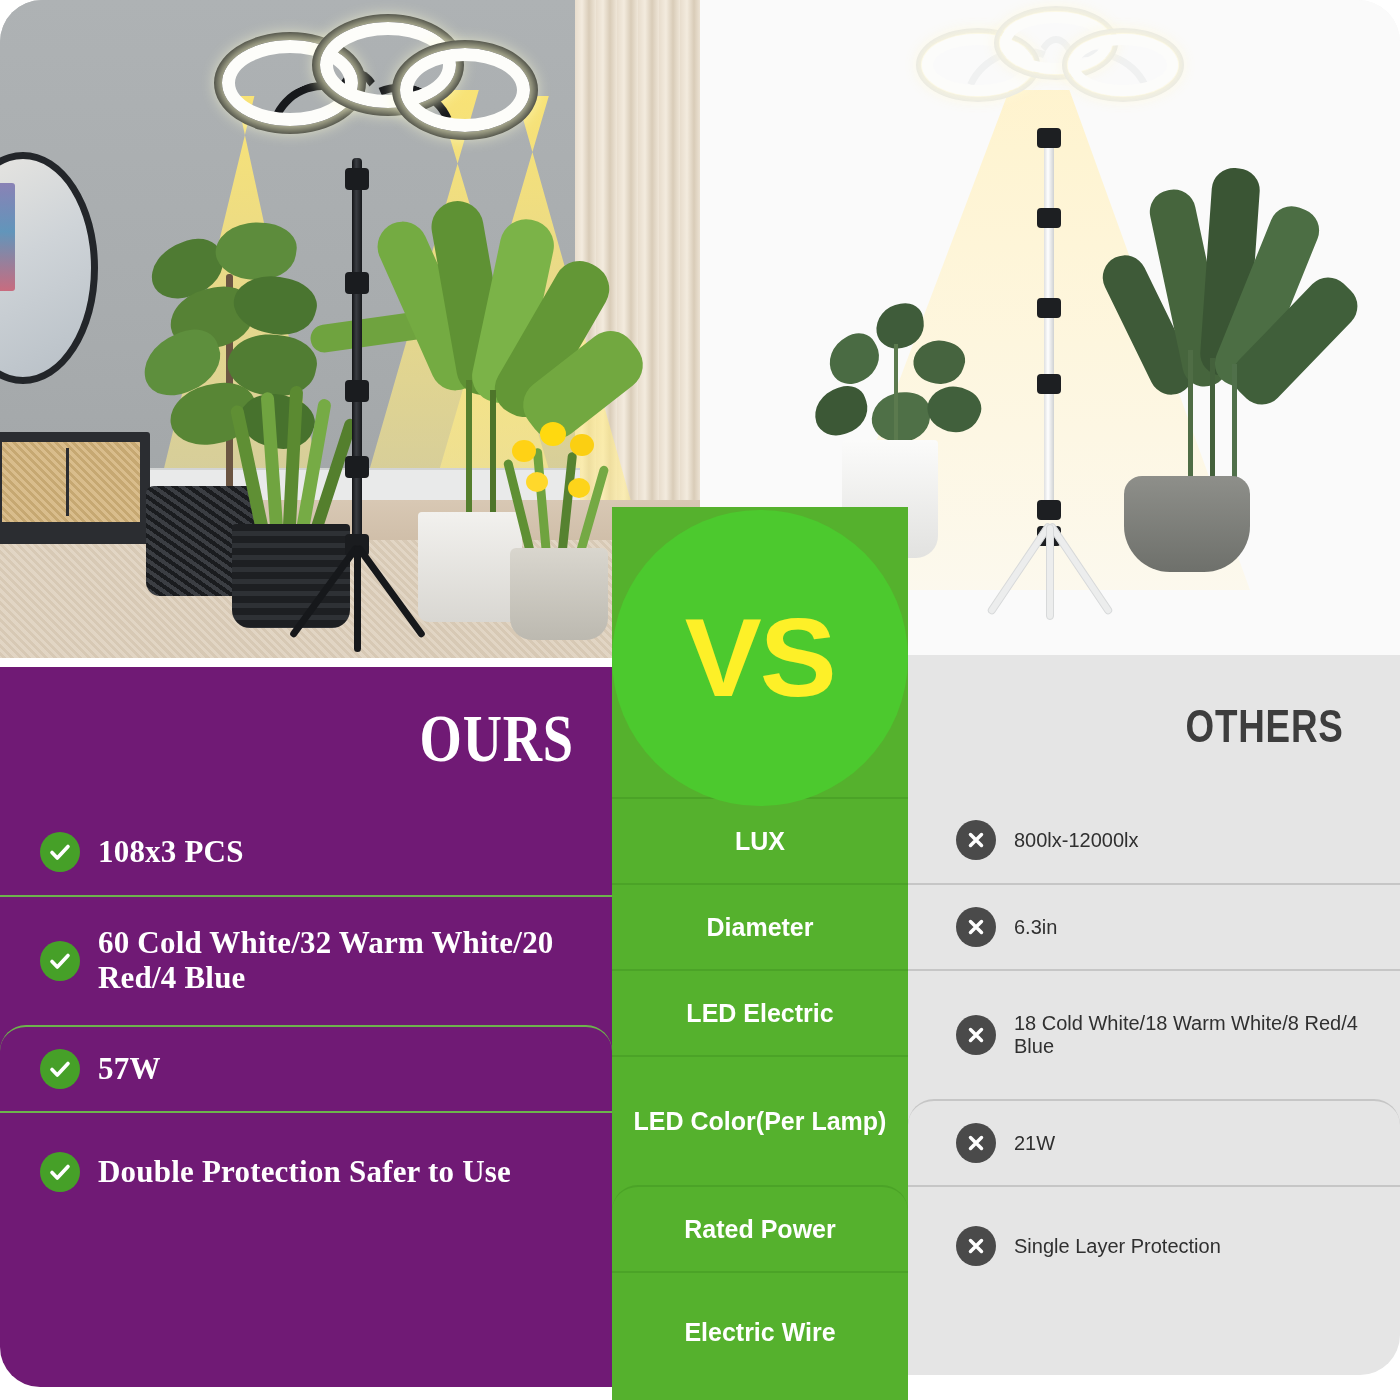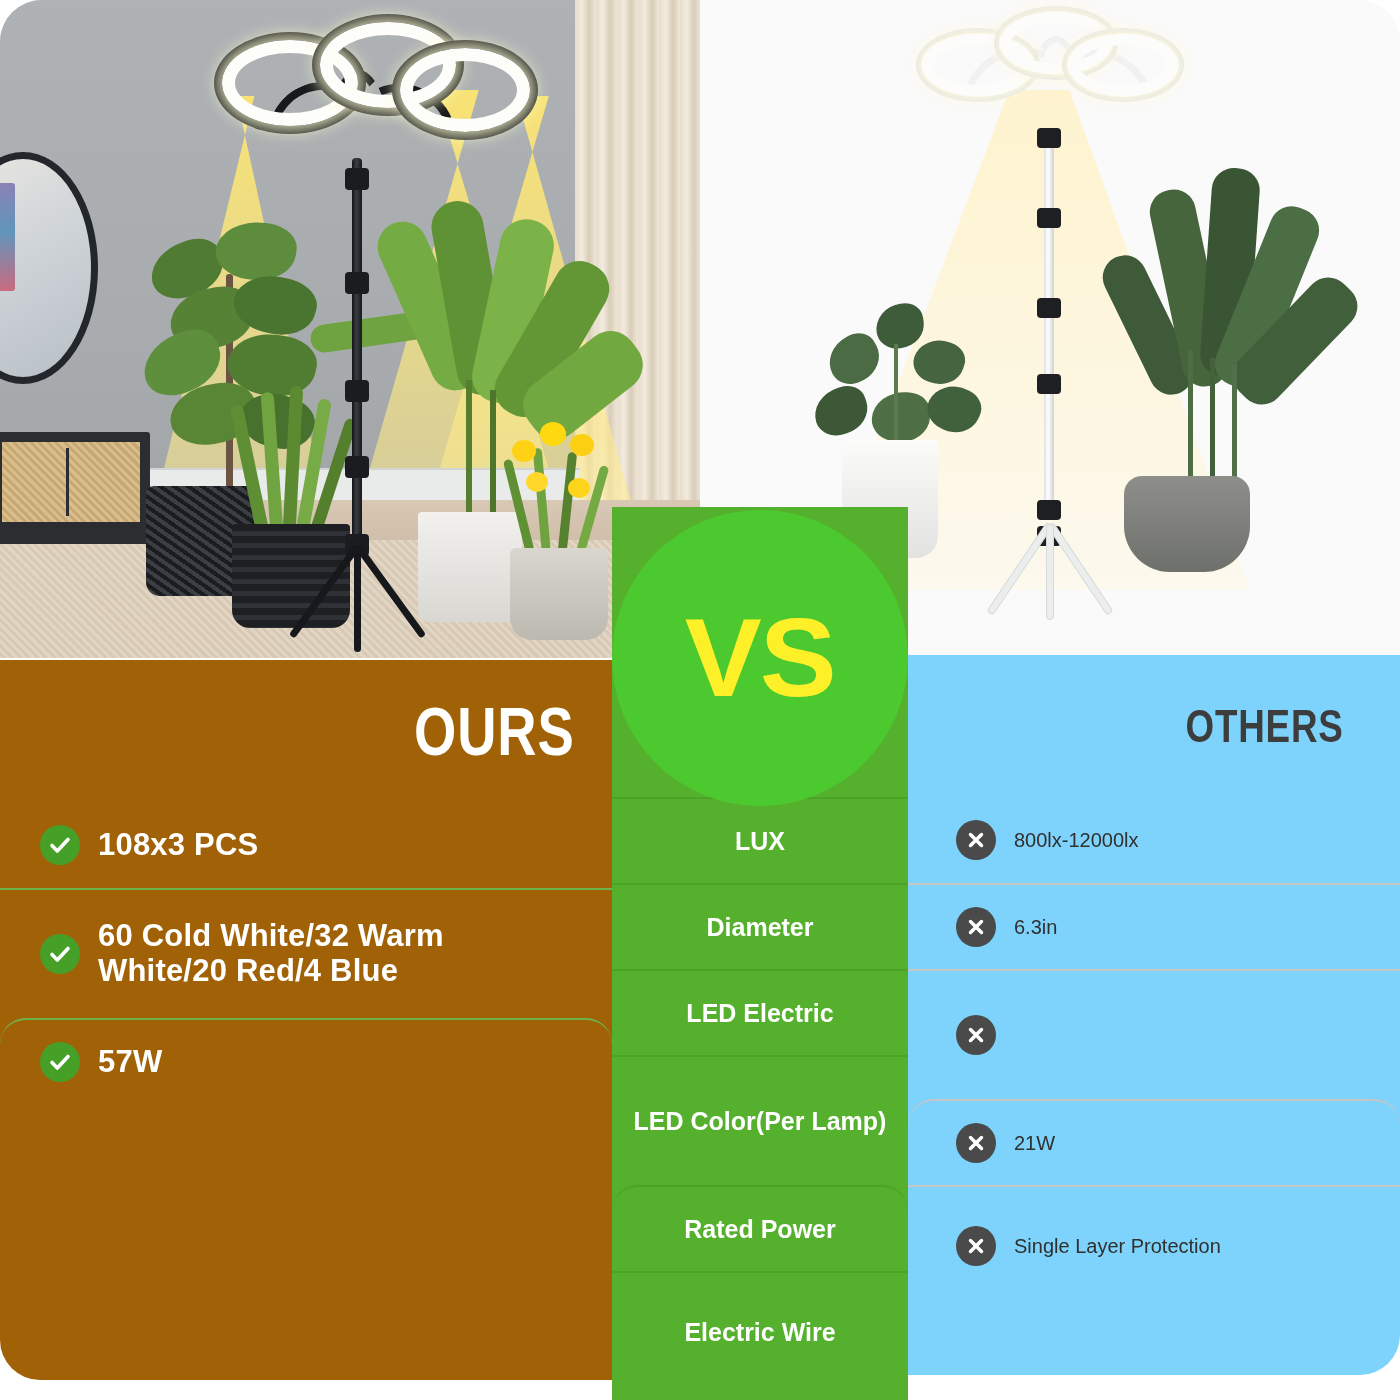--- a/index.html
+++ b/index.html
@@ -75,24 +75,24 @@
   .wring .wr { position:absolute; inset:0; border-radius:50%; border:11px solid #fcfcfa; box-shadow:0 0 14px 4px rgba(255,250,220,.9); }
   .wring .wf { position:absolute; inset:-6px; border-radius:50%; border:5px solid #e3e5e6; }
   .w-pole { position:absolute; left:1068px; top:140px; width:10px; height:400px; background:linear-gradient(90deg,#dedfe0,#ffffff 40%,#cfd1d2); border-radius:4px; }
   .w-clamp { position:absolute; left:1061px; width:24px; height:20px; background:#1d1f22; border-radius:4px; }
   .w-leg { position:absolute; background:#eceded; border:1px solid #d7d9da; border-radius:4px; transform-origin:top center; }
   .w-goose { position:absolute; border:7px solid #f0f1f1; border-radius:50%; border-color:#f0f1f1 transparent transparent transparent; }
 
   
   .table { position:absolute; left:0; top:655px; width:1400px; height:720px; }
 
-  .col-ours  { position:absolute; left:0;    top:5px; width:612px; height:720px;
-               background:#a16207; border-bottom-left-radius:40px; overflow:hidden; }
+  .col-ours  { position:absolute; left:0;    top:12px; width:612px; height:720px;
+               background:#701a75; border-bottom-left-radius:40px; overflow:hidden;font-family:Liberation Serif, serif; }
   .col-others{ position:absolute; left:908px;top:0; width:492px; height:720px;
-               background:#7dd3fc; border-bottom-right-radius:40px; overflow:hidden; }
+               background:#e5e5e5; border-bottom-right-radius:40px; overflow:hidden; }
   .col-mid   { position:absolute; left:612px;top:-148px; width:296px; height:1038px;
                background:#55b12d; border-bottom-left-radius:36px; border-bottom-right-radius:36px; }
 
   .vs-badge { position:absolute; left:612px; top:-145px; width:296px; height:296px; border-radius:50%;
               background:#4cc92e; display:flex; align-items:center; justify-content:center; }
   .vs-badge .vs-text { color:#fdf028; font-size:112px; font-weight:bold; letter-spacing:-2px;
               transform:scaleX(1.03); line-height:1; }
 
   .hdr { position:absolute; top:0; left:0; right:0; height:142px; }
   .hdr-ours { display:flex; align-items:center; justify-content:flex-end; padding-right:38px; }
@@ -300,20 +300,28 @@
           <div class="txt-ours" style="max-width:480px;">60 Cold White/32 Warm White/20 Red/4 Blue</div>
         </div>
         <div class="row h-pow">
           <div class="icon check">
             <svg width="24" height="24" viewBox="0 0 24 24">
                 <path d="M4 12.5 L9.3 18 L20 6.5" fill="none" stroke="#fff" stroke-width="3.6" stroke-linecap="round" stroke-linejoin="round"></path>
               </svg>
           </div>
           <div class="txt-ours">57W</div>
         </div>
+        <div class="row h-wire">
+          <div class="icon check">
+            <svg width="24" height="24" viewBox="0 0 24 24">
+                <path d="M4 12.5 L9.3 18 L20 6.5" fill="none" stroke="#fff" stroke-width="3.6" stroke-linecap="round" stroke-linejoin="round"></path>
+              </svg>
+          </div>
+          <div class="txt-ours" style="max-width:470px;">Double Protection Safer to Use</div>
+        </div>
       </div>
     </div>
 
     <div class="col-others">
       <div class="hdr hdr-others">
         <span>OTHERS</span>
       </div>
       <div class="rows">
         <div class="row h-lux">
           <div class="icon cross">
@@ -330,20 +338,21 @@
               </svg>
           </div>
           <div class="txt-others">6.3in</div>
         </div>
         <div class="row h-color">
           <div class="icon cross">
             <svg width="22" height="22" viewBox="0 0 24 24">
                 <path d="M6 6 L18 18 M18 6 L6 18" fill="none" stroke="#fff" stroke-width="3.8" stroke-linecap="round"></path>
               </svg>
           </div>
+          <div class="txt-others" style="max-width:380px;">18 Cold White/18 Warm White/8 Red/4 Blue</div>
         </div>
         <div class="row h-pow">
           <div class="icon cross">
             <svg width="22" height="22" viewBox="0 0 24 24">
                 <path d="M6 6 L18 18 M18 6 L6 18" fill="none" stroke="#fff" stroke-width="3.8" stroke-linecap="round"></path>
               </svg>
           </div>
           <div class="txt-others">21W</div>
         </div>
         <div class="row h-wire">

